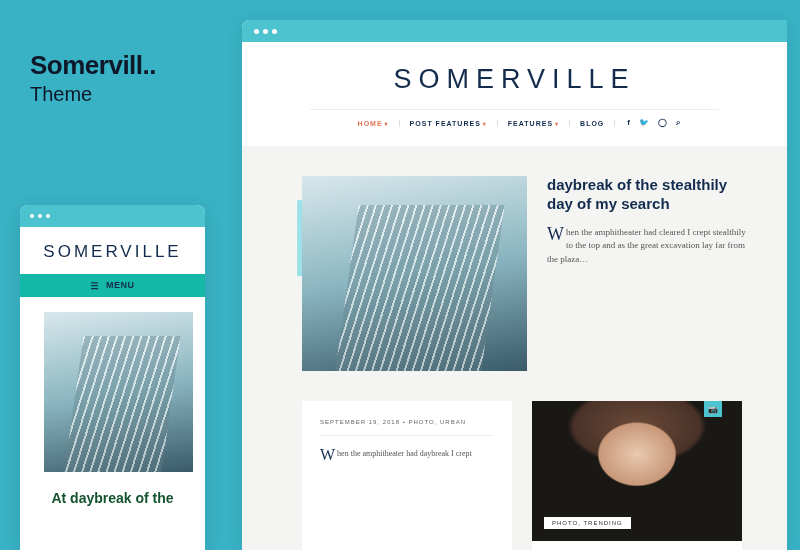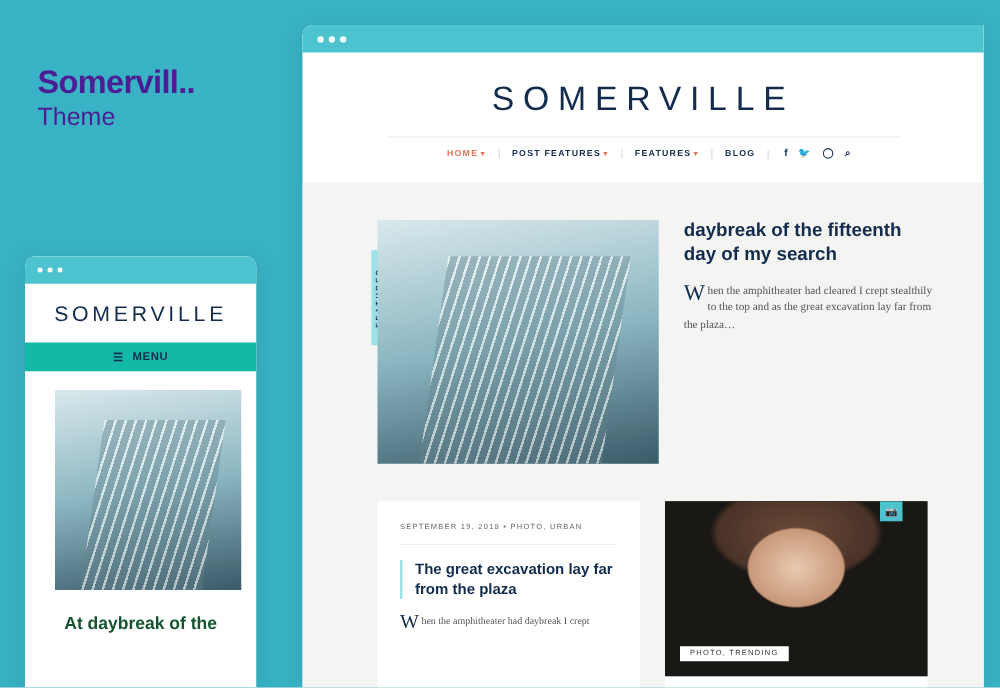--- a/index.html
+++ b/index.html
@@ -1,18 +1,18 @@
 <!DOCTYPE html>
 <html><head>
 <meta charset="utf-8">
 <style>
 * { margin: 0; padding: 0; box-sizing: border-box; }
 body { width: 800px; height: 550px; background: #38b2c4; font-family: -apple-system, Helvetica, Arial, sans-serif; overflow: hidden; position: relative; }
 
-.left-panel { position: absolute; left: 30px; top: 50px; width: 180px; color: #4c1d95; }
+.left-panel { position: absolute; left: 30px; top: 50px; width: 180px; color: #0f172a; }
 .left-panel .title { font-size: 26px; font-weight: 700; letter-spacing: -0.5px; }
 .left-panel .subtitle { font-size: 20px; font-weight: 300; margin-top: 2px; }
 .left-panel .author { font-size: 13px; font-weight: 300; margin-top: 16px; opacity: 0.9; }
 
 .mobile-frame { position: absolute; left: 20px; top: 205px; width: 185px; height: 345px; background: #fff; border-radius: 8px 8px 0 0; overflow: hidden; box-shadow: 0 4px 20px rgba(0,0,0,0.1); }
 .mobile-header { height: 22px; background: #4cc3cf; display: flex; align-items: center; padding-left: 10px; gap: 4px; }
 .mobile-header .dot { width: 4px; height: 4px; border-radius: 50%; background: #fff; }
 .mobile-content { padding: 0; }
 .mobile-logo { text-align: center; padding: 15px 0 12px; font-size: 17px; letter-spacing: 3px; color: #132c4e; font-weight: 300; }
 .mobile-menu { background: #14b8a6; text-align: center; padding: 6px 0; font-size: 9px; font-weight: 700; color: #132c4e; letter-spacing: 0.5px; }
@@ -115,32 +115,31 @@
     </div>
   </div>
 
   <div class="desktop-body">
     <div class="hero-row">
       <div class="hero-featured">FEATURED</div>
       <div class="hero-img">
           <div class="building"></div>
         </div>
       <div class="hero-text">
-        <div class="hero-title">daybreak of the fifteenth day of my search</div>
+        <div class="hero-title">daybreak of the stealthily day of my search</div>
         <div class="hero-excerpt">
           <span class="dropcap">W</span><span>hen the amphitheater had cleared I crept stealthily to the top and as the great excavation lay far from the plaza…</span>
         </div>
       </div>
     </div>
 
     <div class="cards-row">
       <div class="latest-label">LATEST POSTS</div>
       <div class="card">
         <div class="card-meta">SEPTEMBER 19, 2018  •  PHOTO, URBAN</div>
-        <div class="card-title">The great excavation lay far from the plaza</div>
         <div class="card-excerpt">
           <span class="dropcap">W</span><span>hen the amphitheater had daybreak I crept</span>
         </div>
       </div>
       <div>
         <div class="card-img">
           <div class="portrait"></div>
           <div class="badge">📷</div>
           <div class="card-img-meta">PHOTO, TRENDING</div>
         </div>

